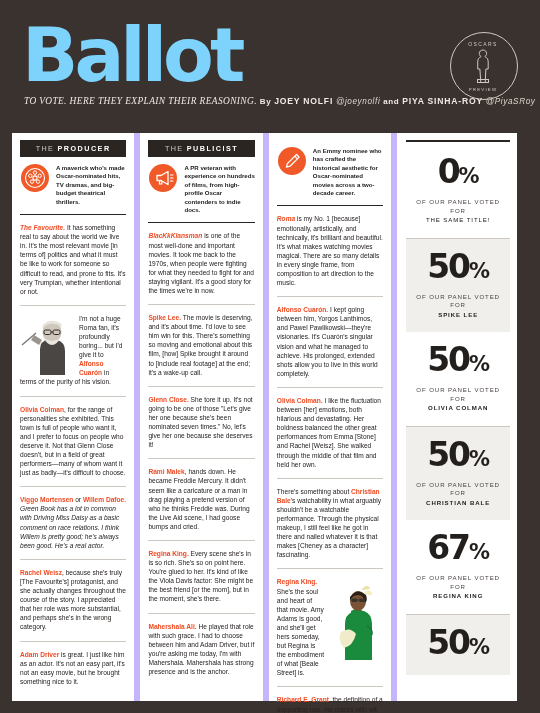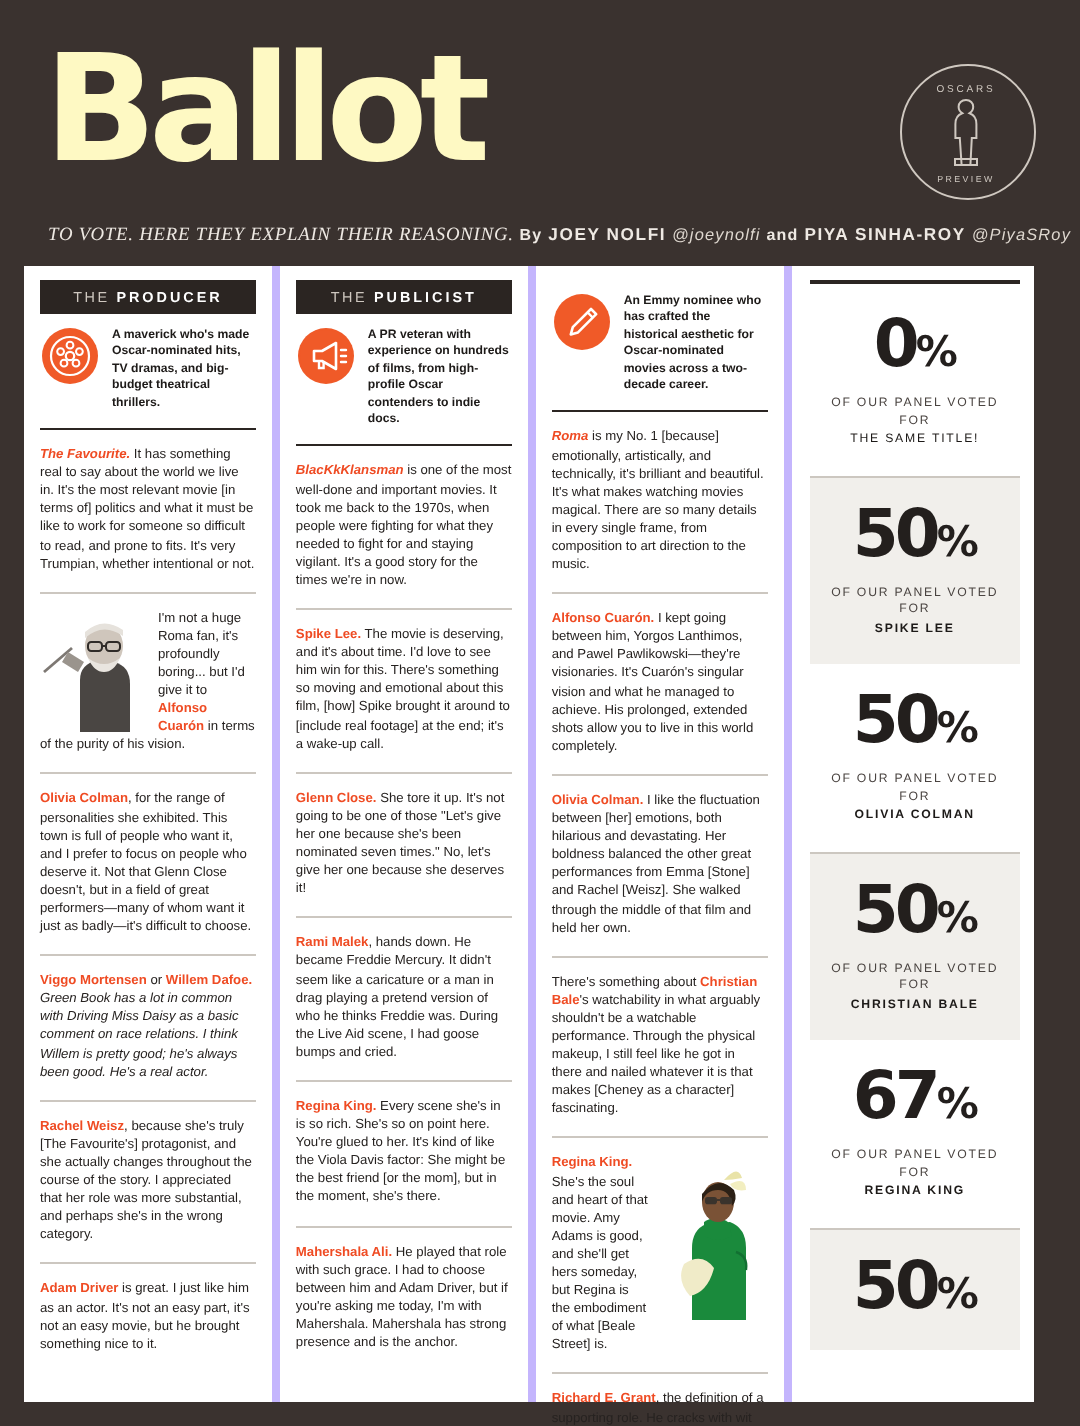--- a/index.html
+++ b/index.html
@@ -11,26 +11,26 @@
     position:relative;
   }
   
   .masthead{
     position:absolute;left:0;top:0;width:540px;height:129px;
     background:#3a322f;
   }
   .ballot-title{
     position:absolute;left:22px;top:18px;
     font-size:74px;line-height:74px;
-    font-weight:bold;color:#fef9c3;
+    font-weight:bold;color:#7dd3fc;
     letter-spacing:-4px;
     font-family:"DejaVu Sans", sans-serif;
   }
   .byline{
-    position:absolute;left:24px;top:112px;
+    position:absolute;left:24px;top:96px;
     color:#eee9e3;font-size:8.3px;letter-spacing:.6px;white-space:nowrap;text-align:right;
   }
   .byline .ital{font-family:"Liberation Serif", serif;font-style:italic;font-size:9.4px;letter-spacing:.4px;}
   .byline .by{font-weight:bold;font-size:8px;}
   .byline .name{font-weight:bold;font-size:8.6px;letter-spacing:.8px;}
   .byline .handle{font-style:italic;font-size:8.2px;color:#ded7cf;}
   
   .seal{
     position:absolute;right:22px;top:32px;width:66px;height:66px;
     border:1px solid #cfc8c0;border-radius:50%;
@@ -40,21 +40,21 @@
   .sheet{
     position:absolute;left:12px;top:133px;width:505px;height:568px;
     background:#ffffff;
   }
   .columns{
     position:absolute;left:0;top:0;width:505px;height:568px;
     display:flex;
   }
   .col{
     width:120px;padding:7px 8px 16px 8px;
-    border-right:4px solid #c4b5fd;
+    border-right:6px solid #c4b5fd;
     box-sizing:content-box;
   }
   .col.consensus{width:117px;border-right:none;padding:7px 7px 0 9px;}
   
   .role-bar{
     background:#2b2522;color:#fff;height:17px;line-height:17px;
     text-align:center;font-size:7.2px;letter-spacing:1.3px;
   }
   .role-bar .lite{color:#cfc8c0;}
   .role-bar .hvy{font-weight:bold;letter-spacing:1.5px;}

